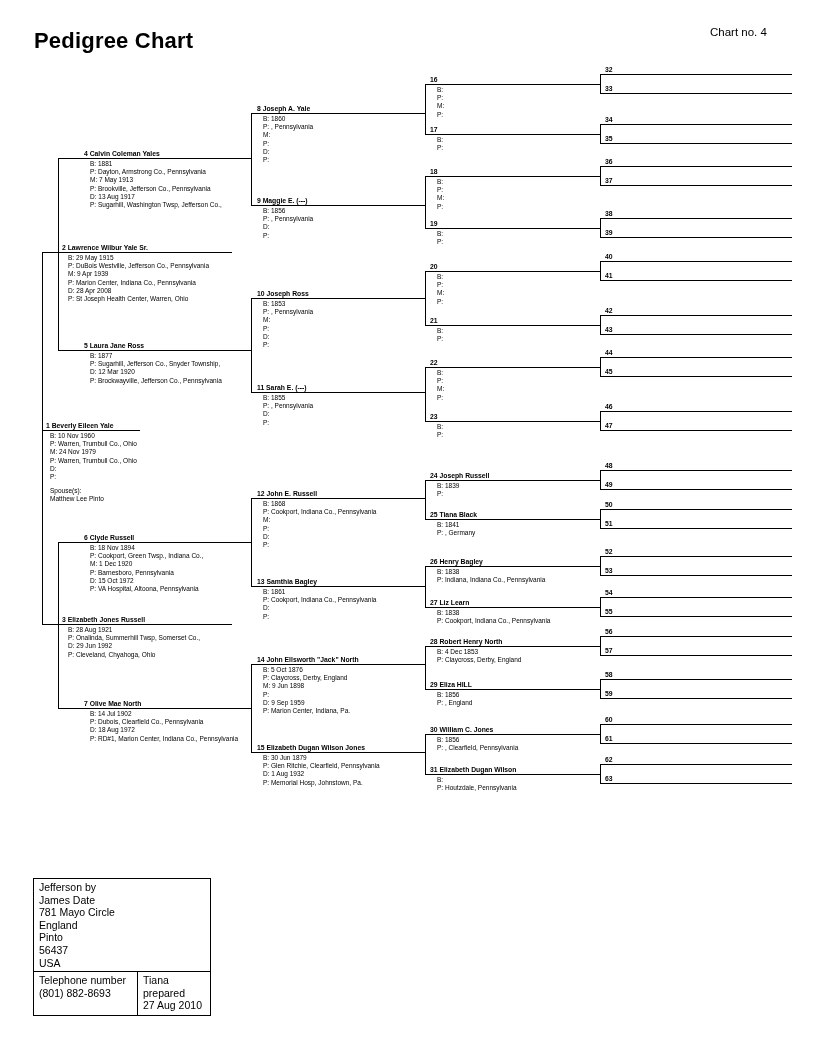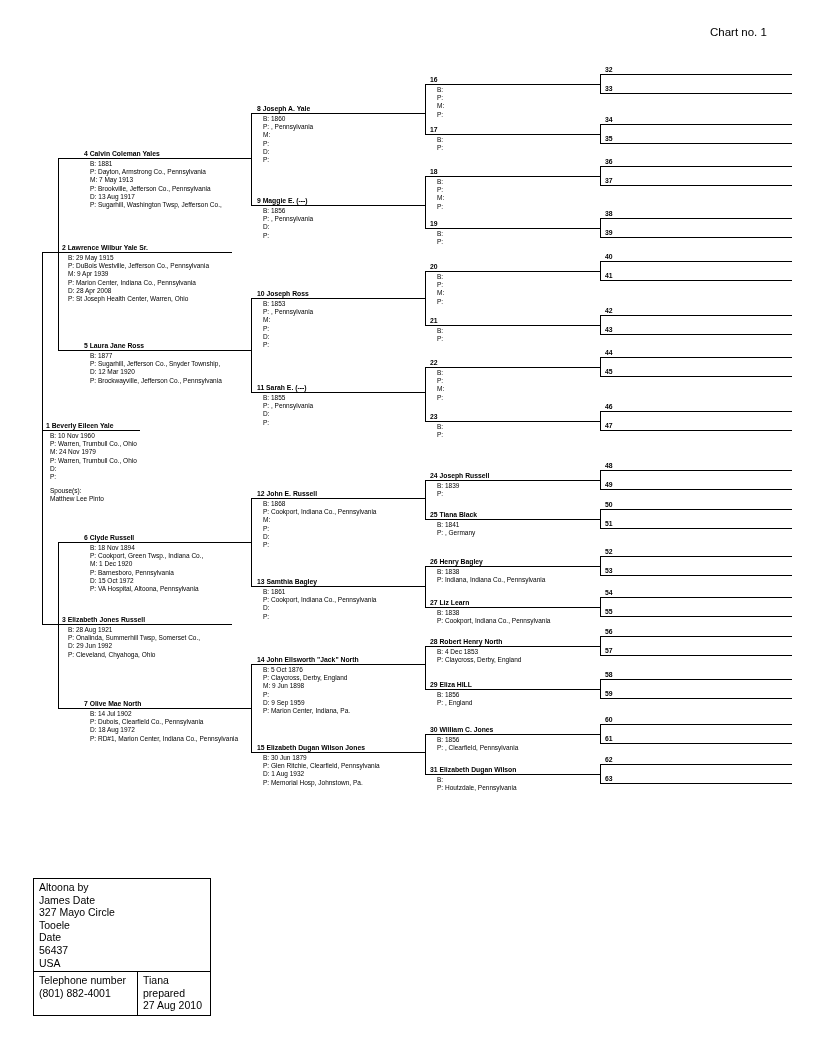--- a/index.html
+++ b/index.html
@@ -25,21 +25,22 @@
   .prepbox .botrow{display:flex;border-top:1.5px solid #000;}
   .prepbox .cell{padding:2px 0 3px 5px;line-height:12.6px;}
   .prepbox .cell.left{width:98px;}
   .prepbox .cell.right{flex:1;border-left:1.5px solid #000;}
 </style>
 </head>
 <body>
 
 <div id="page">
 
-  <div class="chartno">Chart no. 1</div>
+  <div class="title">Pedigree Chart</div>
+  <div class="chartno">Chart no. 4</div>
 
   <div class="vline" style="left:42px;top:252px;height:372px"></div>
   <div class="vline" style="left:58px;top:158px;height:192px"></div>
   <div class="vline" style="left:58px;top:542px;height:166px"></div>
   <div class="vline" style="left:251px;top:113px;height:92px"></div>
   <div class="vline" style="left:251px;top:298px;height:94px"></div>
   <div class="vline" style="left:251px;top:498px;height:88px"></div>
   <div class="vline" style="left:251px;top:664px;height:88px"></div>
   <div class="vline" style="left:425px;top:84px;height:50px"></div>
   <div class="vline" style="left:425px;top:176px;height:52px"></div>
@@ -501,32 +502,32 @@
     <div class="uline" style="top:764px"></div>
     <div class="pname" style="top:755px">62</div>
   </div>
   <div class="person g6">
     <div class="uline" style="top:783px"></div>
     <div class="pname" style="top:774px">63</div>
   </div>
 
   <div class="prepbox">
     <div class="addr">
-      <div>Altoona by</div>
+      <div>Jefferson by</div>
       <div>James Date</div>
-      <div>327 Mayo Circle</div>
-      <div>Tooele</div>
-      <div>Date</div>
+      <div>781 Mayo Circle</div>
+      <div>England</div>
+      <div>Pinto</div>
       <div>56437</div>
       <div>USA</div>
     </div>
     <div class="botrow">
       <div class="cell left">
         <div>Telephone number</div>
-        <div>(801) 882-4001</div>
+        <div>(801) 882-8693</div>
       </div>
       <div class="cell right">
         <div>Tiana prepared</div>
         <div>27 Aug 2010</div>
       </div>
     </div>
   </div>
 
 </div>
 

